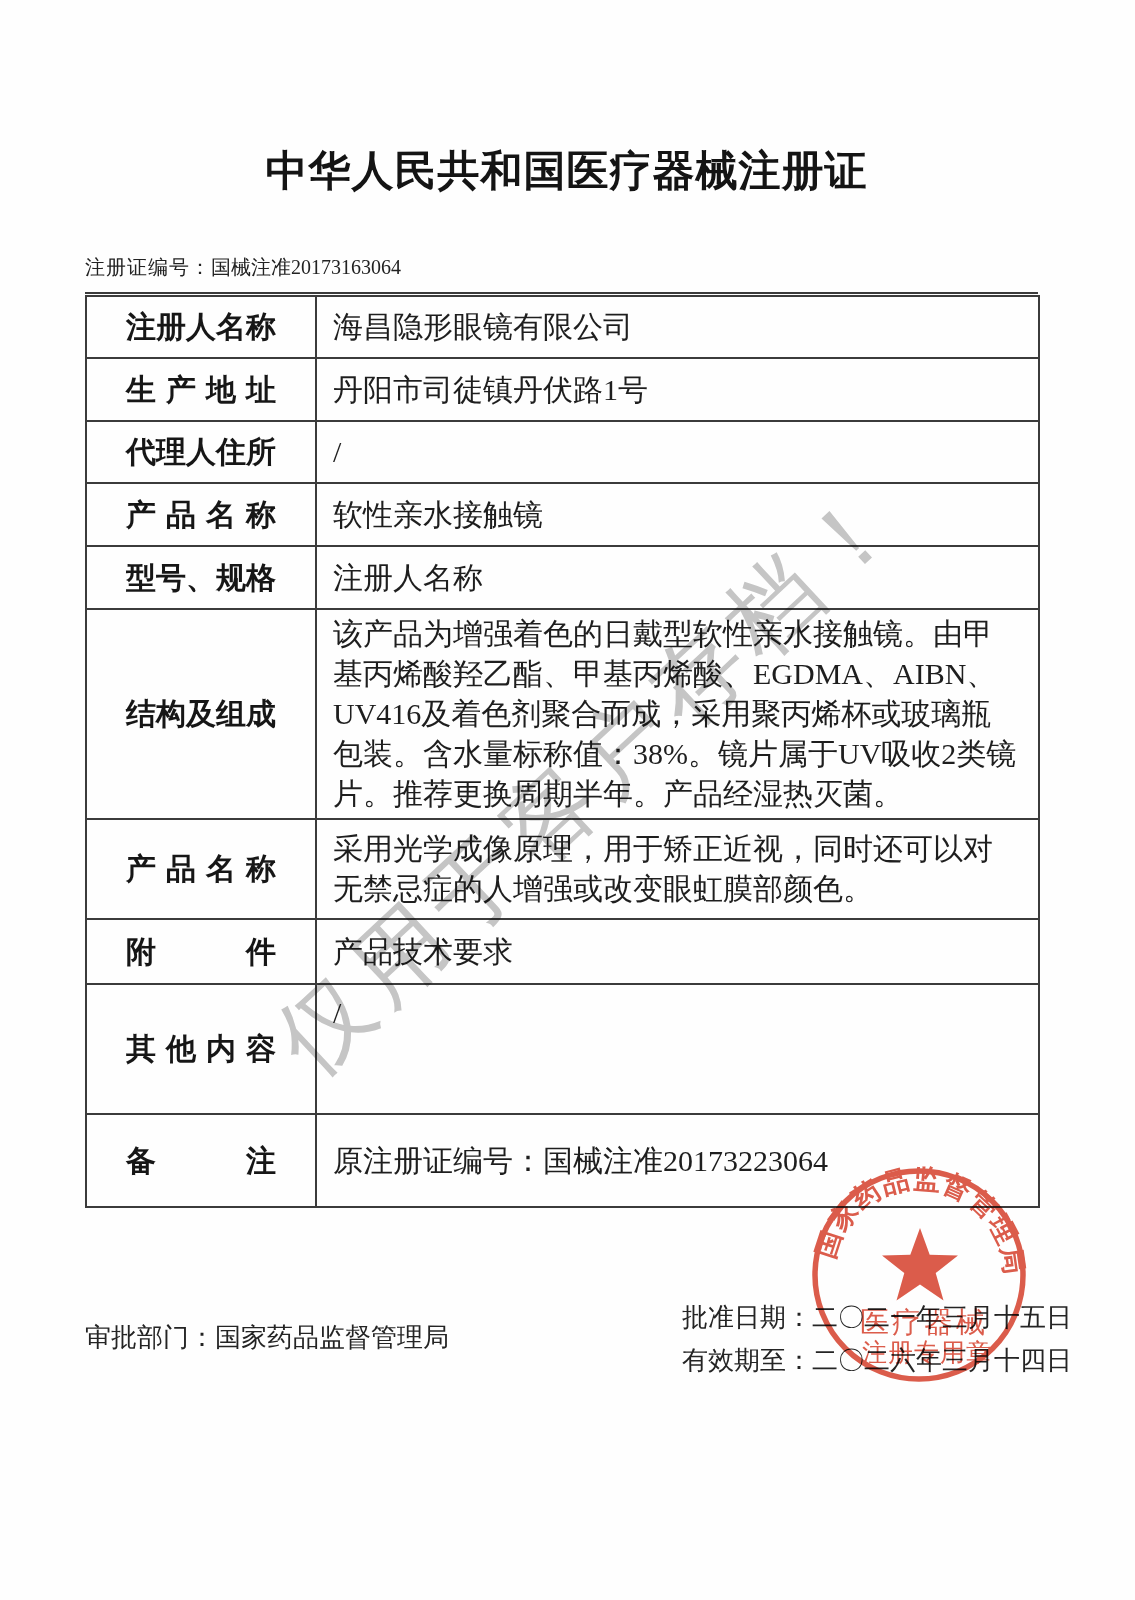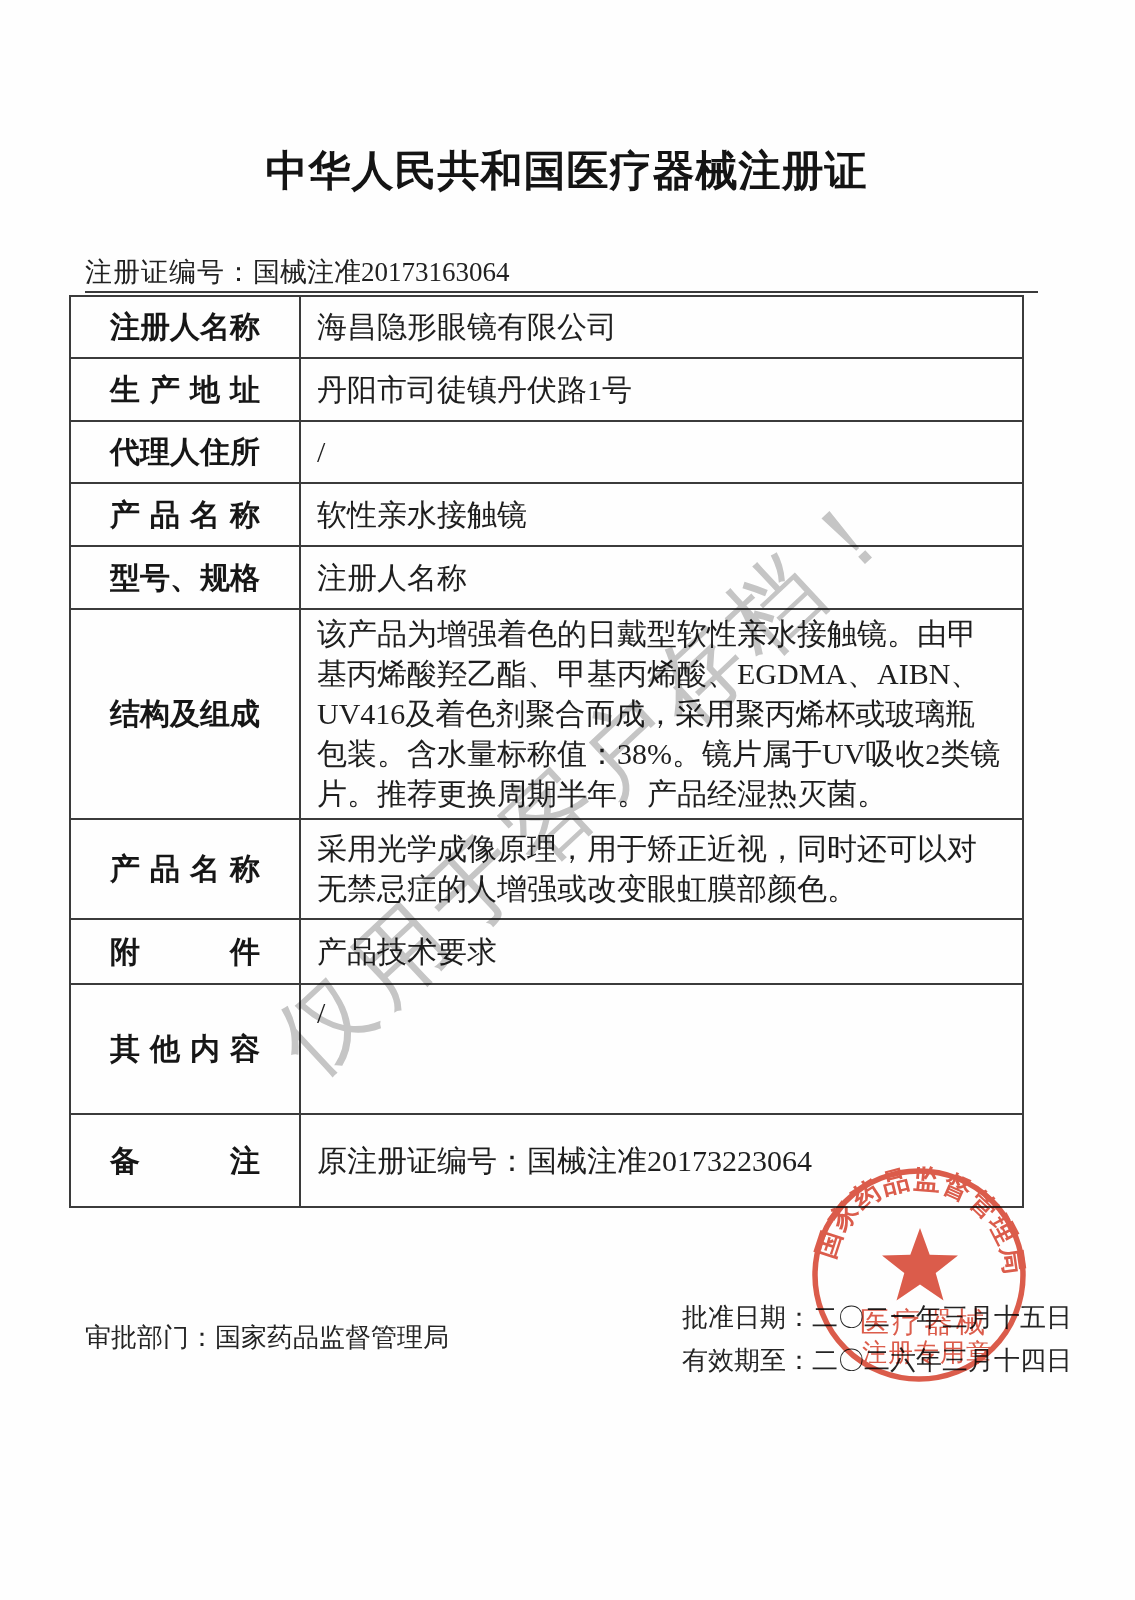--- a/index.html
+++ b/index.html
@@ -17,29 +17,29 @@
     left:0;top:143px;width:1133px;
     text-align:center;
     font-size:42px;
     font-weight:bold;
     letter-spacing:1px;
     color:#141414;
   }
   .cert-line{
     position:absolute;
     left:85px;top:254px;width:953px;
-    font-size:27px;
-    padding-bottom:1px;
+    font-size:20px;
+    padding-bottom:11px;
     border-bottom:2px solid #3b3b3b;
     color:#222;
   }
   .cert-line .lab{letter-spacing:1px;}
   table.reg{
     position:absolute;
-    left:69px;top:295px;
+    left:85px;top:295px;
     width:955px;
     border-collapse:collapse;
     table-layout:fixed;
   }
   table.reg td{
     border:2px solid #3b3b3b;
     vertical-align:middle;
     font-size:30px;
   }
   td.lbl{

